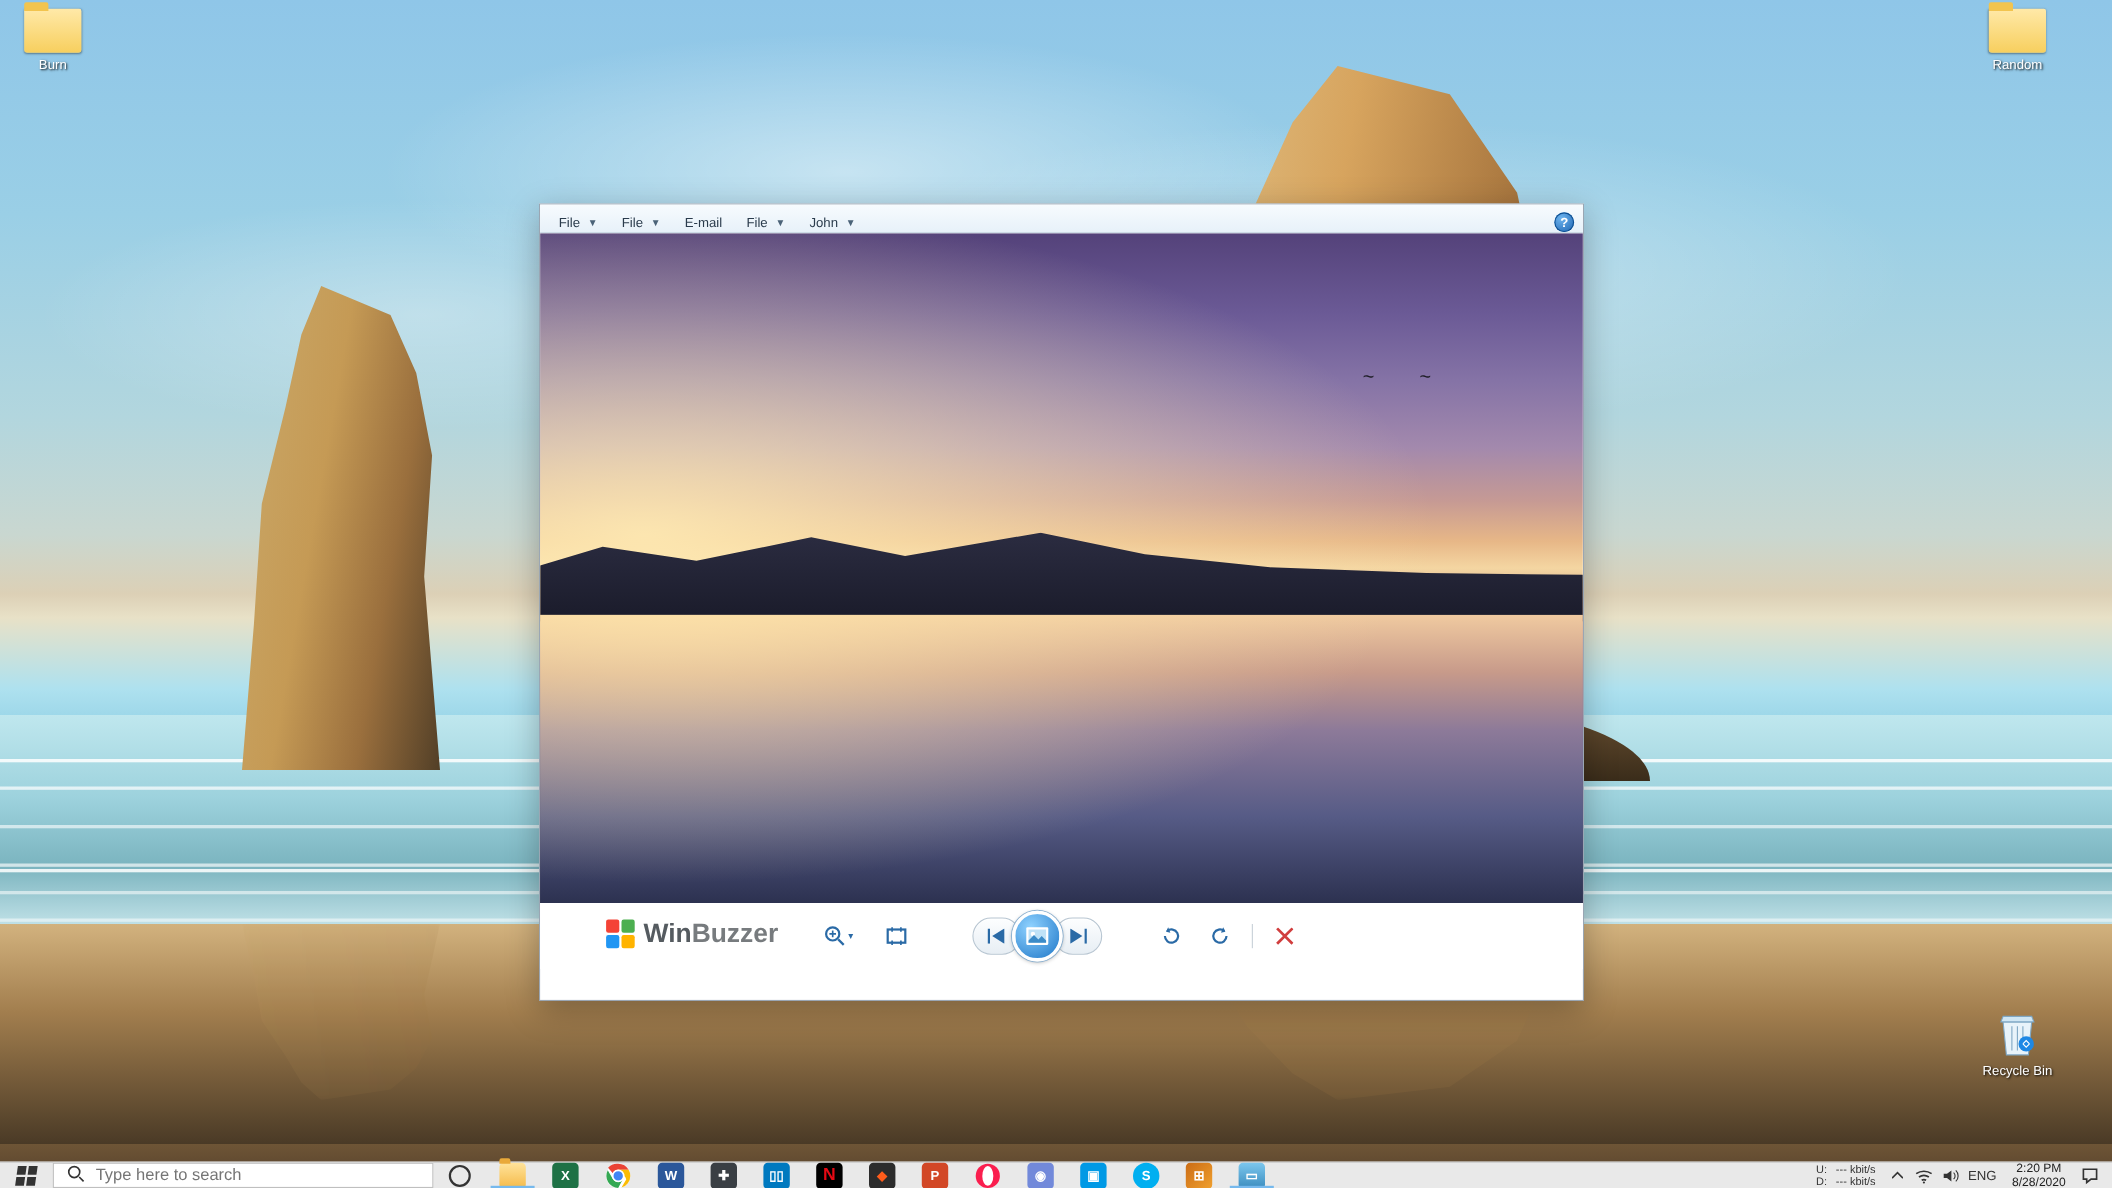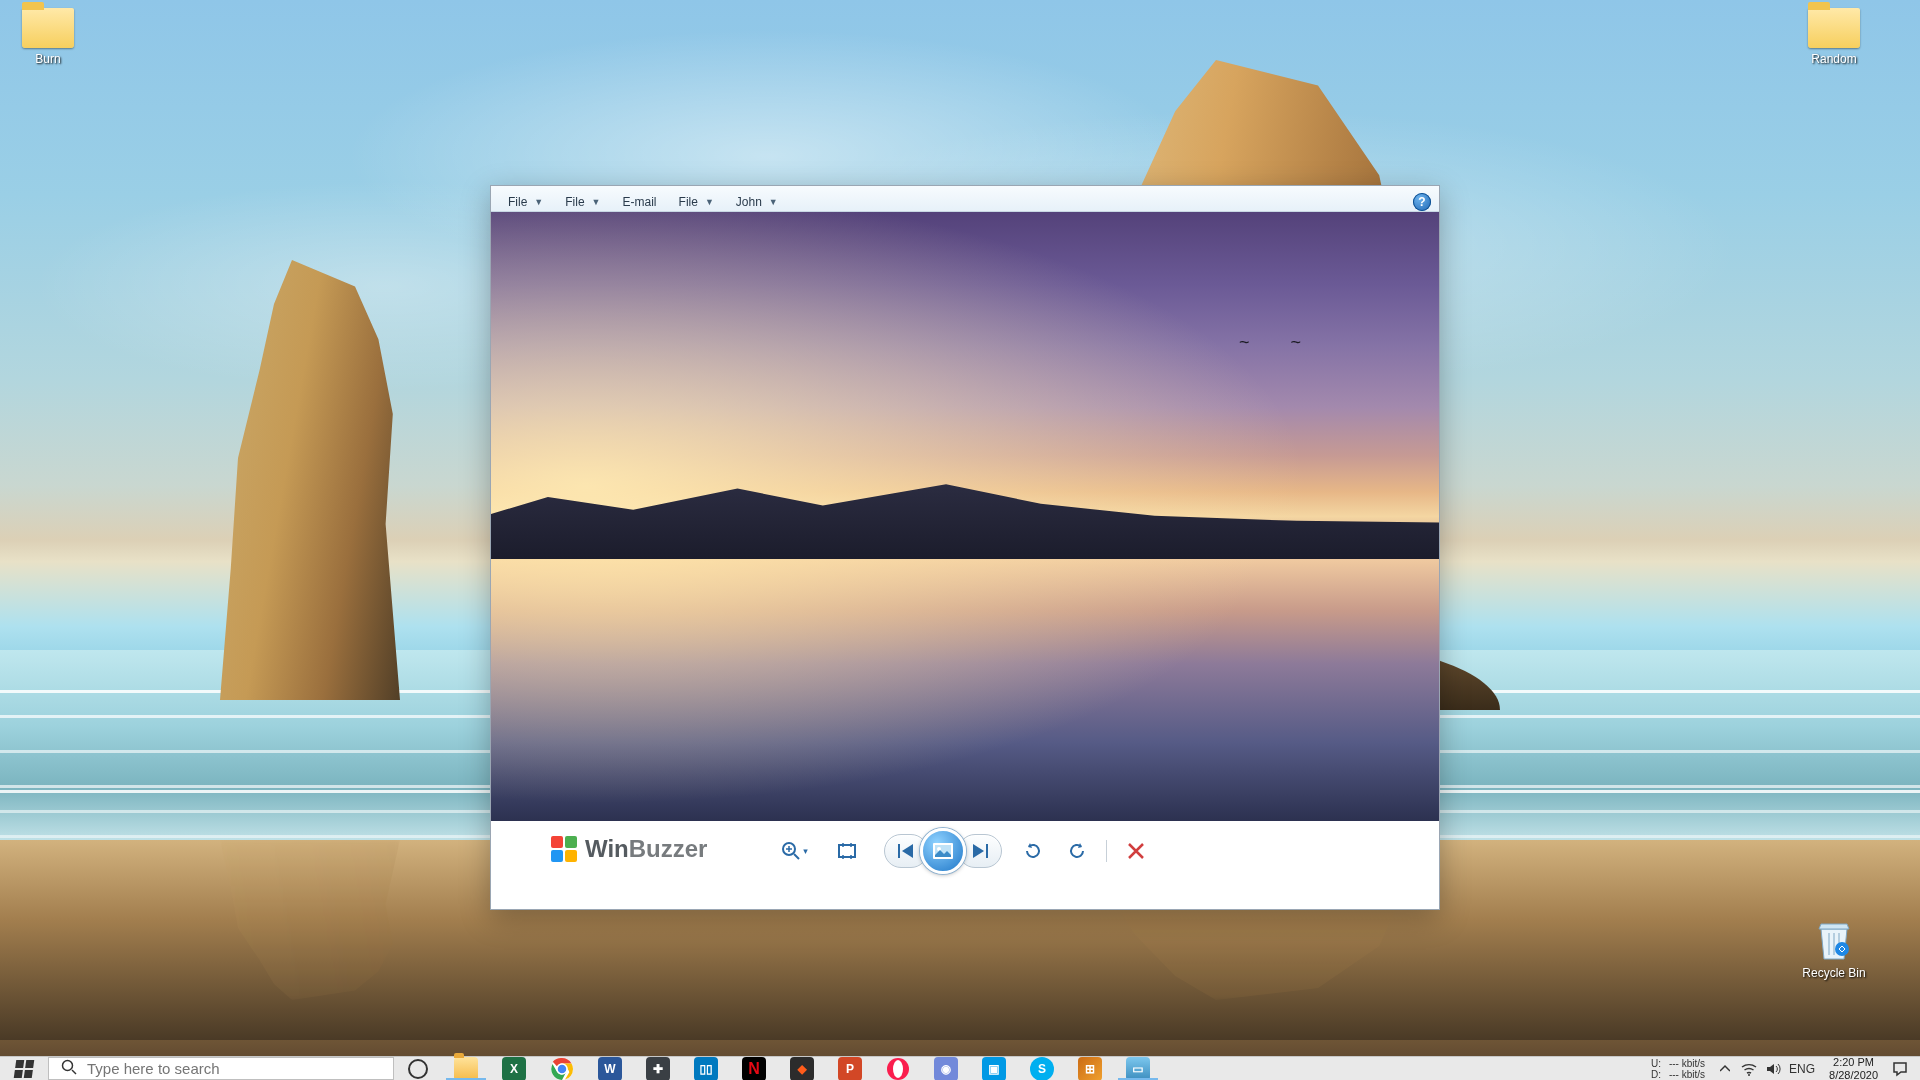--- a/index.html
+++ b/index.html
@@ -117,21 +117,21 @@
   background:
     radial-gradient(1100px 450px at 12% -10%, rgba(255,230,170,.85), transparent 60%),
     linear-gradient(to bottom,#f0caa0 0%, #c79a8a 20%, #8d7a99 40%, #565b86 70%, #2c3150 100%);
 }
 #photo .birds{ position:absolute; right:120px; top:120px; color:#1c1c24; font-size:18px; letter-spacing:18px; }
 #photo .credit{ position:absolute; right:6px; bottom:4px; color:#fff; font-size:9px;
   font-family:Arial,sans-serif; opacity:.85; }
 
 
 #vtoolbar { height:60px; background:#fff; display:flex; align-items:center; justify-content:center;
-  position:relative; }
+  position:relative;gap:32px; }
 #watermark { position:absolute; left:60px; top:14px; display:flex; align-items:center; gap:8px;
   font-size:24px; font-weight:600; color:#777b7e; font-family:"Segoe UI",sans-serif; }
 #watermark .wblogo { width:26px; height:26px; position:relative; }
 #watermark .wblogo span{ position:absolute; width:12px;height:12px;border-radius:2px; }
 #watermark .wblogo .a{left:0;top:0;background:#f44336;}
 #watermark .wblogo .b{right:0;top:0;background:#4caf50;}
 #watermark .wblogo .c{left:0;bottom:0;background:#2196f3;}
 #watermark .wblogo .d{right:0;bottom:0;background:#ffb300;}
 #watermark b{ color:#555b60; font-weight:700; }
 

